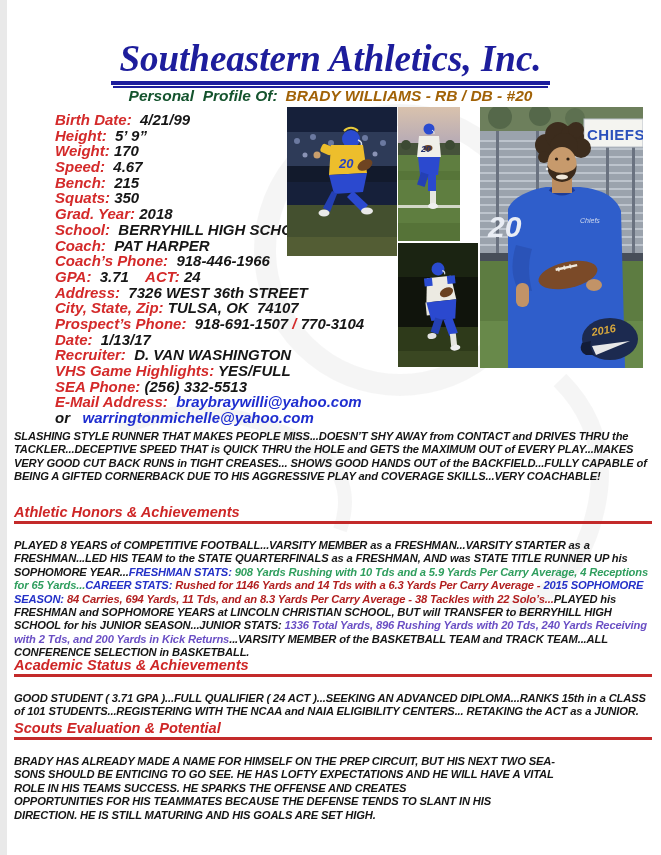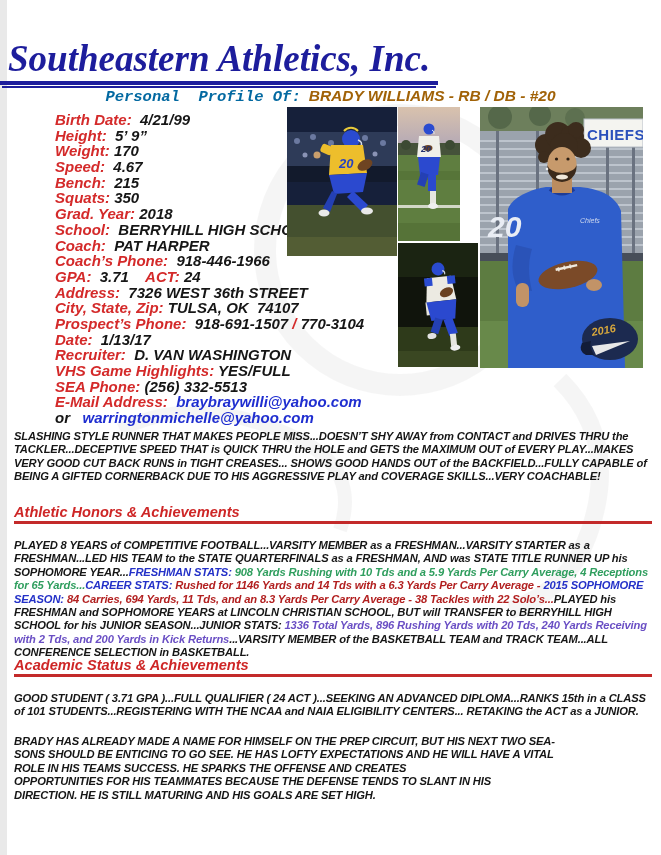--- a/index.html
+++ b/index.html
@@ -1,28 +1,28 @@
 <!DOCTYPE html>
 <html><head>
 <meta charset="utf-8">
 <style>
   html,body{margin:0;padding:0;background:#9a9a9a;}
   .page{position:relative;width:661px;height:855px;margin:0 auto;background:#ffffff;
         font-family:"Liberation Sans",sans-serif;overflow:hidden;}
   .scan-edge{position:absolute;left:0;top:0;width:7px;height:855px;background:#e9e9e9;}
   .watermark{position:absolute;left:0;top:0;width:661px;height:855px;opacity:0.05;pointer-events:none;}
 
-  .header{position:absolute;top:40px;left:0;width:661px;text-align:left;}
+  .header{position:absolute;top:40px;left:0;width:661px;text-align:center;}
   .org-title{display:inline-block;font-family:"Liberation Serif",serif;font-weight:bold;font-style:italic;
              font-size:37px;color:#1d1d9c;line-height:1.05;border-bottom:4px solid #1d1d9c;
              padding:0 8px 2px 8px;position:relative;}
   .org-title::after{content:"";position:absolute;left:2px;right:2px;bottom:-7px;height:2px;background:#1d1d9c;}
   .subtitle{position:absolute;top:87px;left:0;width:661px;text-align:center;
             font-size:15.5px;font-weight:bold;font-style:italic;white-space:pre;}
-  .subtitle .lbl{color:#0369a1;font-family:Liberation Mono, monospace;}
+  .subtitle .lbl{color:#14532d;}
   .subtitle .name{color:#a16207;padding-left:8px;}
 
   .info{position:absolute;left:55px;top:112px;width:330px;font-size:15px;font-weight:bold;
         font-style:italic;line-height:15.7px;white-space:pre-wrap;}
   .info-line{height:15.7px;overflow:visible;}
 
   .photo{position:absolute;overflow:hidden;background:#3b82f6;}
   .photo svg{display:block;}
   #photo1{left:287px;top:107px;width:110px;height:149px;}
   #photo2{left:398px;top:107px;width:62px;height:134px;}
@@ -230,20 +230,21 @@
       </section>
       <section class="section" style="top: 504px;">
         <h2>Athletic Honors &amp; Achievements</h2>
         <div class="body"><span style="color: rgb(22, 22, 22);">PLAYED 8 YEARS of COMPETITIVE FOOTBALL...VARSITY MEMBER as a FRESHMAN...VARSITY STARTER as a FRESHMAN...LED HIS TEAM to the STATE QUARTERFINALS as a FRESHMAN, AND was STATE TITLE RUNNER UP his SOPHOMORE YEAR...</span><span style="color: rgb(36, 49, 200);">FRESHMAN STATS:</span><span style="color: rgb(47, 158, 94);"> 908 Yards Rushing with 10 Tds and a 5.9 Yards Per Carry Average, 4 Receptions for 65 Yards...</span><span style="color: rgb(36, 49, 200);">CAREER STATS:</span><span style="color: rgb(178, 32, 32);"> Rushed for 1146 Yards and 14 Tds with a 6.3 Yards Per Carry Average - </span><span style="color: rgb(36, 49, 200);">2015 SOPHOMORE SEASON:</span><span style="color: rgb(178, 32, 32);"> 84 Carries, 694 Yards, 11 Tds, and an 8.3 Yards Per Carry Average - 38 Tackles with 22 Solo’s...</span><span style="color: rgb(22, 22, 22);">PLAYED his FRESHMAN and SOPHOMORE YEARS at LINCOLN CHRISTIAN SCHOOL, BUT will TRANSFER to BERRYHILL HIGH SCHOOL for his JUNIOR SEASON...JUNIOR STATS: </span><span style="color: rgb(106, 79, 196);">1336 Total Yards, 896 Rushing Yards with 20 Tds, 240 Yards Receiving with 2 Tds, and 200 Yards in Kick Returns</span><span style="color: rgb(22, 22, 22);">...VARSITY MEMBER of the BASKETBALL TEAM and TRACK TEAM...ALL CONFERENCE SELECTION in BASKETBALL.</span></div>
       </section>
       <section class="section" style="top: 657px;">
         <h2>Academic Status &amp; Achievements</h2>
         <div class="body"><span style="color: rgb(22, 22, 22);">GOOD STUDENT ( 3.71 GPA )...FULL QUALIFIER ( 24 ACT )...SEEKING AN ADVANCED DIPLOMA...RANKS 15th in a CLASS of 101 STUDENTS...REGISTERING WITH THE NCAA and NAIA ELIGIBILITY CENTERS... RETAKING the ACT as a JUNIOR.</span></div>
       </section>
       <section class="section" style="top: 720px;">
+        <h2>Scouts Evaluation &amp; Potential</h2>
         <div class="body"><span style="color: rgb(22, 22, 22);">BRADY HAS ALREADY MADE A NAME FOR HIMSELF ON THE PREP CIRCUIT, BUT HIS NEXT TWO SEA-
 SONS SHOULD BE ENTICING TO GO SEE. HE HAS LOFTY EXPECTATIONS AND HE WILL HAVE A VITAL
 ROLE IN HIS TEAMS SUCCESS. HE SPARKS THE OFFENSE AND CREATES
 OPPORTUNITIES FOR HIS TEAMMATES BECAUSE THE DEFENSE TENDS TO SLANT IN HIS
 DIRECTION. HE IS STILL MATURING AND HIS GOALS ARE SET HIGH.</span></div>
       </section>
     </div>
 </div>
 
 </body></html>

